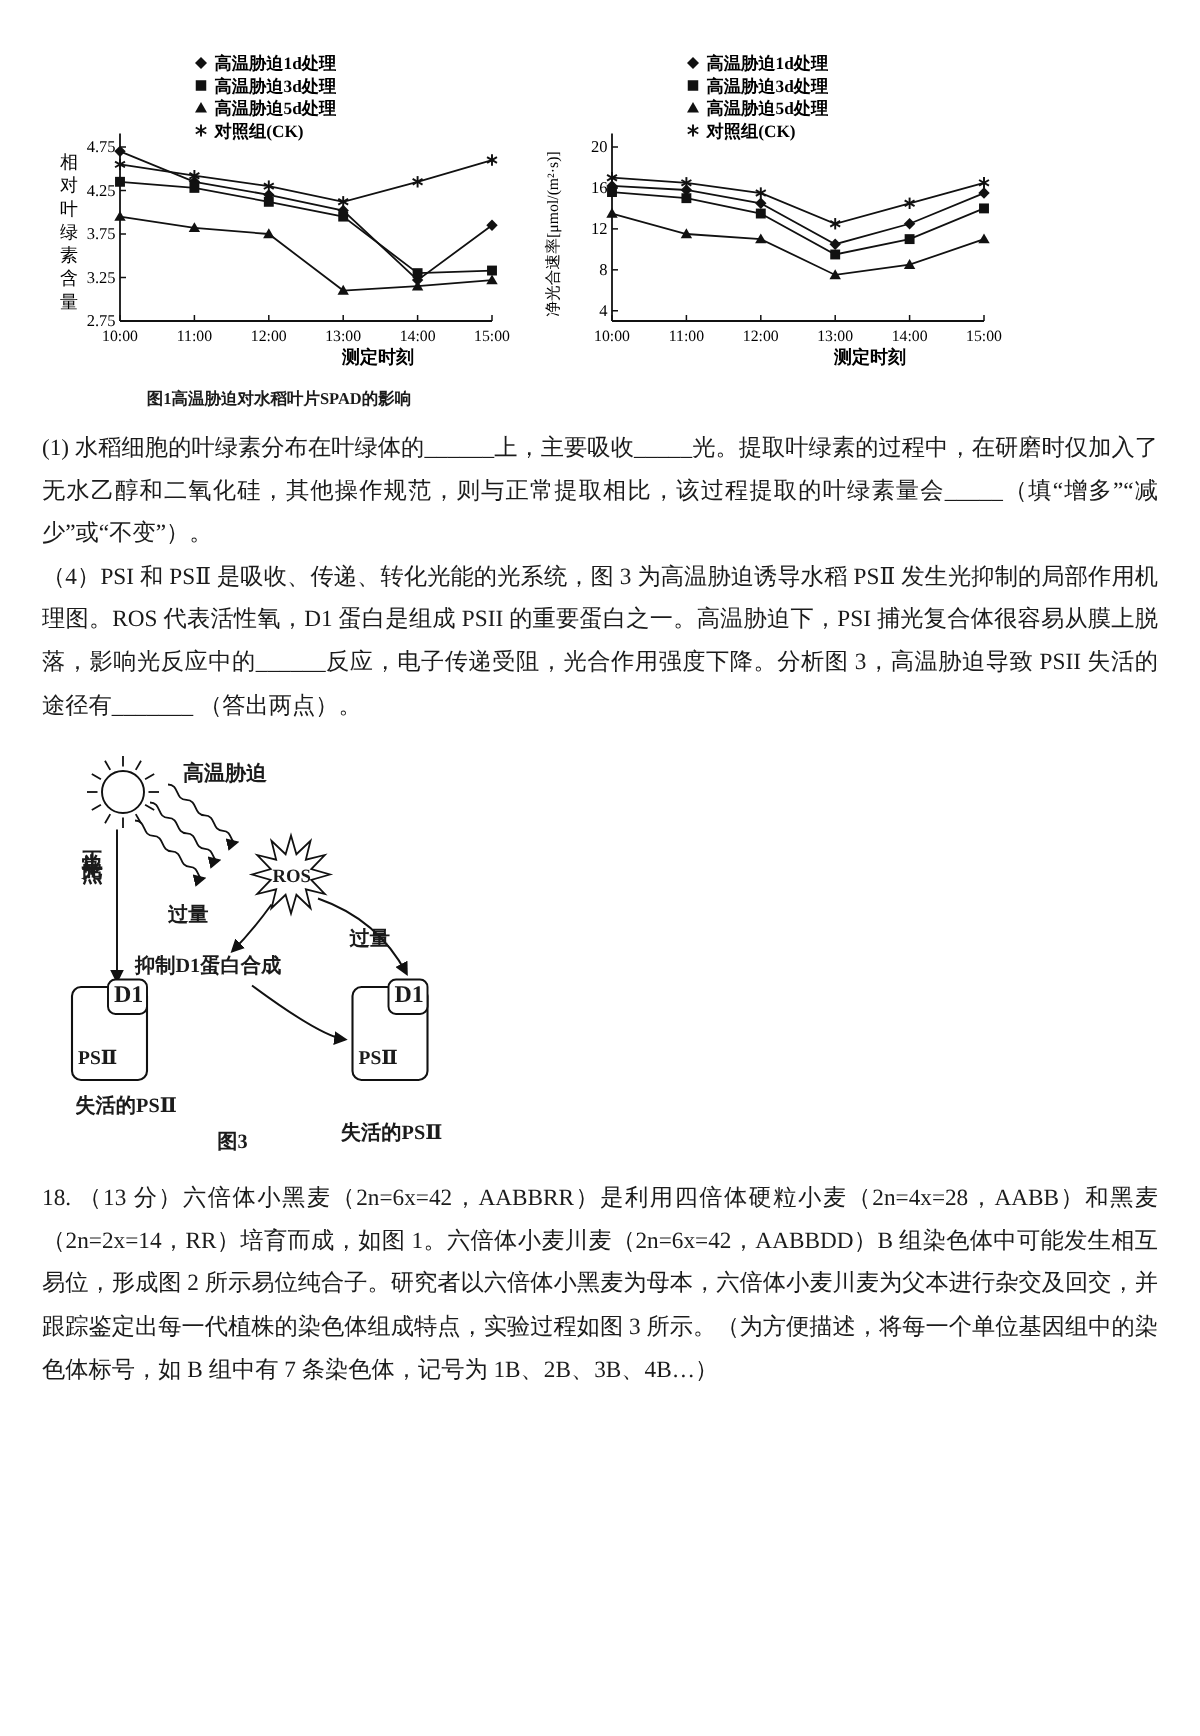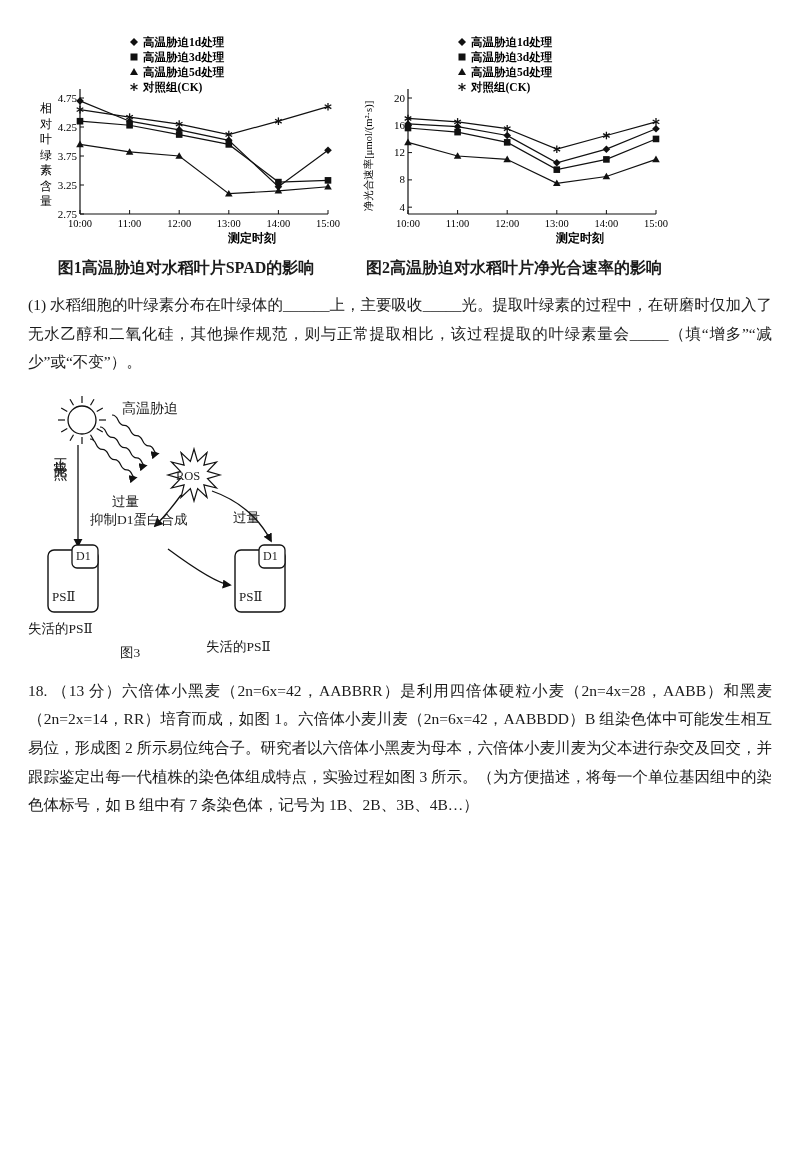--- a/index.html
+++ b/index.html
@@ -2,28 +2,28 @@
 <html><head>
 <meta charset="utf-8">
 <style>
   *{margin:0;padding:0;box-sizing:border-box}
   html,body{background:#ffffff}
   body{width:800px;height:1157px;color:#1b1b1b;font-family:"Liberation Serif","DejaVu Serif",serif;overflow:hidden}
   .page{padding:30px 28px 10px 28px}
   .charts-row{display:flex;gap:16px;margin:2px 0 12px 2px}
   figure.chart{display:flex;flex-direction:column;align-items:center}
   svg{font-family:"Liberation Serif","DejaVu Serif",serif}
-  .cap{font-weight:bold;font-size:16px;margin-top:2px;white-space:nowrap}
+  .cap{font-weight:bold;font-size:11px;margin-top:2px;white-space:nowrap}
   p.q{font-size:15.5px;line-height:28.6px;text-align:justify;margin:0}
   .diagram{position:relative;width:345px;height:284px;margin:10px 0 6px 0}
   .diagram svg{position:absolute;left:0;top:0}
-  .lbl{position:absolute;font-weight:normal;font-size:13.5px;white-space:nowrap;line-height:18px}
-  .lbl.small{font-size:12px;line-height:16px}
+  .lbl{position:absolute;font-weight:bold;font-size:13.5px;white-space:nowrap;line-height:18px}
+  .lbl.small{font-size:16px;line-height:16px}
   .vert{writing-mode:vertical-rl;text-orientation:upright;letter-spacing:3px}
-  .ctr{}
+  .ctr{text-align:center}
 </style>
 </head>
 <body>
 
 <div class="page">
 
   <div class="charts-row">
     <figure class="chart">
       <svg width="312" height="224" viewBox="0 0 312 224">
           <g>
@@ -211,25 +211,25 @@
             <rect x="100.5" y="21.5" width="7" height="7" fill="#111"></rect>
             <text x="113" y="29" font-size="11.5" font-weight="bold">高温胁迫3d处理</text>
             <polygon points="104,36 108,43 100,43" fill="#111"></polygon>
             <text x="113" y="44" font-size="11.5" font-weight="bold">高温胁迫5d处理</text>
             <line x1="104" y1="51" x2="104" y2="59" stroke="#111" stroke-width="1.3"></line>
             <line x1="100.52" y1="53" x2="107.48" y2="57" stroke="#111" stroke-width="1.3"></line>
             <line x1="100.52" y1="57" x2="107.48" y2="53" stroke="#111" stroke-width="1.3"></line>
             <text x="113" y="59" font-size="11.5" font-weight="bold">对照组(CK)</text>
           </g>
         </svg>
-      <figcaption class="cap">图2高温胁迫对水稻叶片净光合速率的影响</figcaption>
     </figure>
   </div>
 
   <p class="q">(1) 水稻细胞的叶绿素分布在叶绿体的______上，主要吸收_____光。提取叶绿素的过程中，在研磨时仅加入了无水乙醇和二氧化硅，其他操作规范，则与正常提取相比，该过程提取的叶绿素量会_____（填“增多”“减少”或“不变”）。</p>
+  <p class="q">（4）PSI 和 PSⅡ 是吸收、传递、转化光能的光系统，图 3 为高温胁迫诱导水稻 PSⅡ 发生光抑制的局部作用机理图。ROS 代表活性氧，D1 蛋白是组成 PSII 的重要蛋白之一。高温胁迫下，PSI 捕光复合体很容易从膜上脱落，影响光反应中的______反应，电子传递受阻，光合作用强度下降。分析图 3，高温胁迫导致 PSII 失活的途径有_______ （答出两点）。</p>
 
   <div class="diagram">
     <svg id="diagram-svg" width="345" height="284" viewBox="0 0 345 284">
         <defs>
           <marker id="arr" viewBox="0 0 10 10" refX="8" refY="5" markerWidth="7" markerHeight="7" orient="auto-start-reverse">
             <path d="M0,0 L10,5 L0,10 z" fill="#111"></path>
           </marker>
         </defs>
         <g>
           <circle cx="54" cy="33" r="14" fill="none" stroke="#111" stroke-width="1.3"></circle>
@@ -259,21 +259,21 @@
         <rect x="20" y="163" width="50" height="62" rx="6" fill="#fff" stroke="#111" stroke-width="1.4"></rect>
         <rect x="44" y="158" width="26" height="23" rx="5" fill="#fff" stroke="#111" stroke-width="1.3"></rect>
         <rect x="207" y="163" width="50" height="62" rx="6" fill="#fff" stroke="#111" stroke-width="1.4"></rect>
         <rect x="231" y="158" width="26" height="23" rx="5" fill="#fff" stroke="#111" stroke-width="1.3"></rect>
       </svg>
     <div class="lbl" style="left:94px;top:13px;font-size:14px">高温胁迫</div>
     <div class="lbl ctr" style="left:148px;top:80px;width:37px;font-size:12.5px">ROS</div>
     <div class="lbl vert" style="left:23px;top:60px;font-size:14px">正常光照</div>
     <div class="lbl" style="left:84px;top:106px">过量</div>
     <div class="lbl" style="left:205px;top:122px">过量</div>
-    <div class="lbl" style="left:62px;top:124px">抑制D1蛋白合成</div>
+    <div class="lbl" style="left:62px;top:140px">抑制D1蛋白合成</div>
     <div class="lbl small" style="left:48px;top:161px">D1</div>
     <div class="lbl small" style="left:235px;top:161px">D1</div>
     <div class="lbl" style="left:24px;top:201px;font-size:13px">PSⅡ</div>
     <div class="lbl" style="left:211px;top:201px;font-size:13px">PSⅡ</div>
     <div class="lbl ctr" style="left:0px;top:233px;width:112px">失活的PSⅡ</div>
     <div class="lbl ctr" style="left:178px;top:251px;width:110px">失活的PSⅡ</div>
     <div class="lbl ctr" style="left:92px;top:257px;width:70px">图3</div>
   </div>
 
   <p class="q">18. （13 分）六倍体小黑麦（2n=6x=42，AABBRR）是利用四倍体硬粒小麦（2n=4x=28，AABB）和黑麦（2n=2x=14，RR）培育而成，如图 1。六倍体小麦川麦（2n=6x=42，AABBDD）B 组染色体中可能发生相互易位，形成图 2 所示易位纯合子。研究者以六倍体小黑麦为母本，六倍体小麦川麦为父本进行杂交及回交，并跟踪鉴定出每一代植株的染色体组成特点，实验过程如图 3 所示。（为方便描述，将每一个单位基因组中的染色体标号，如 B 组中有 7 条染色体，记号为 1B、2B、3B、4B…）</p>

